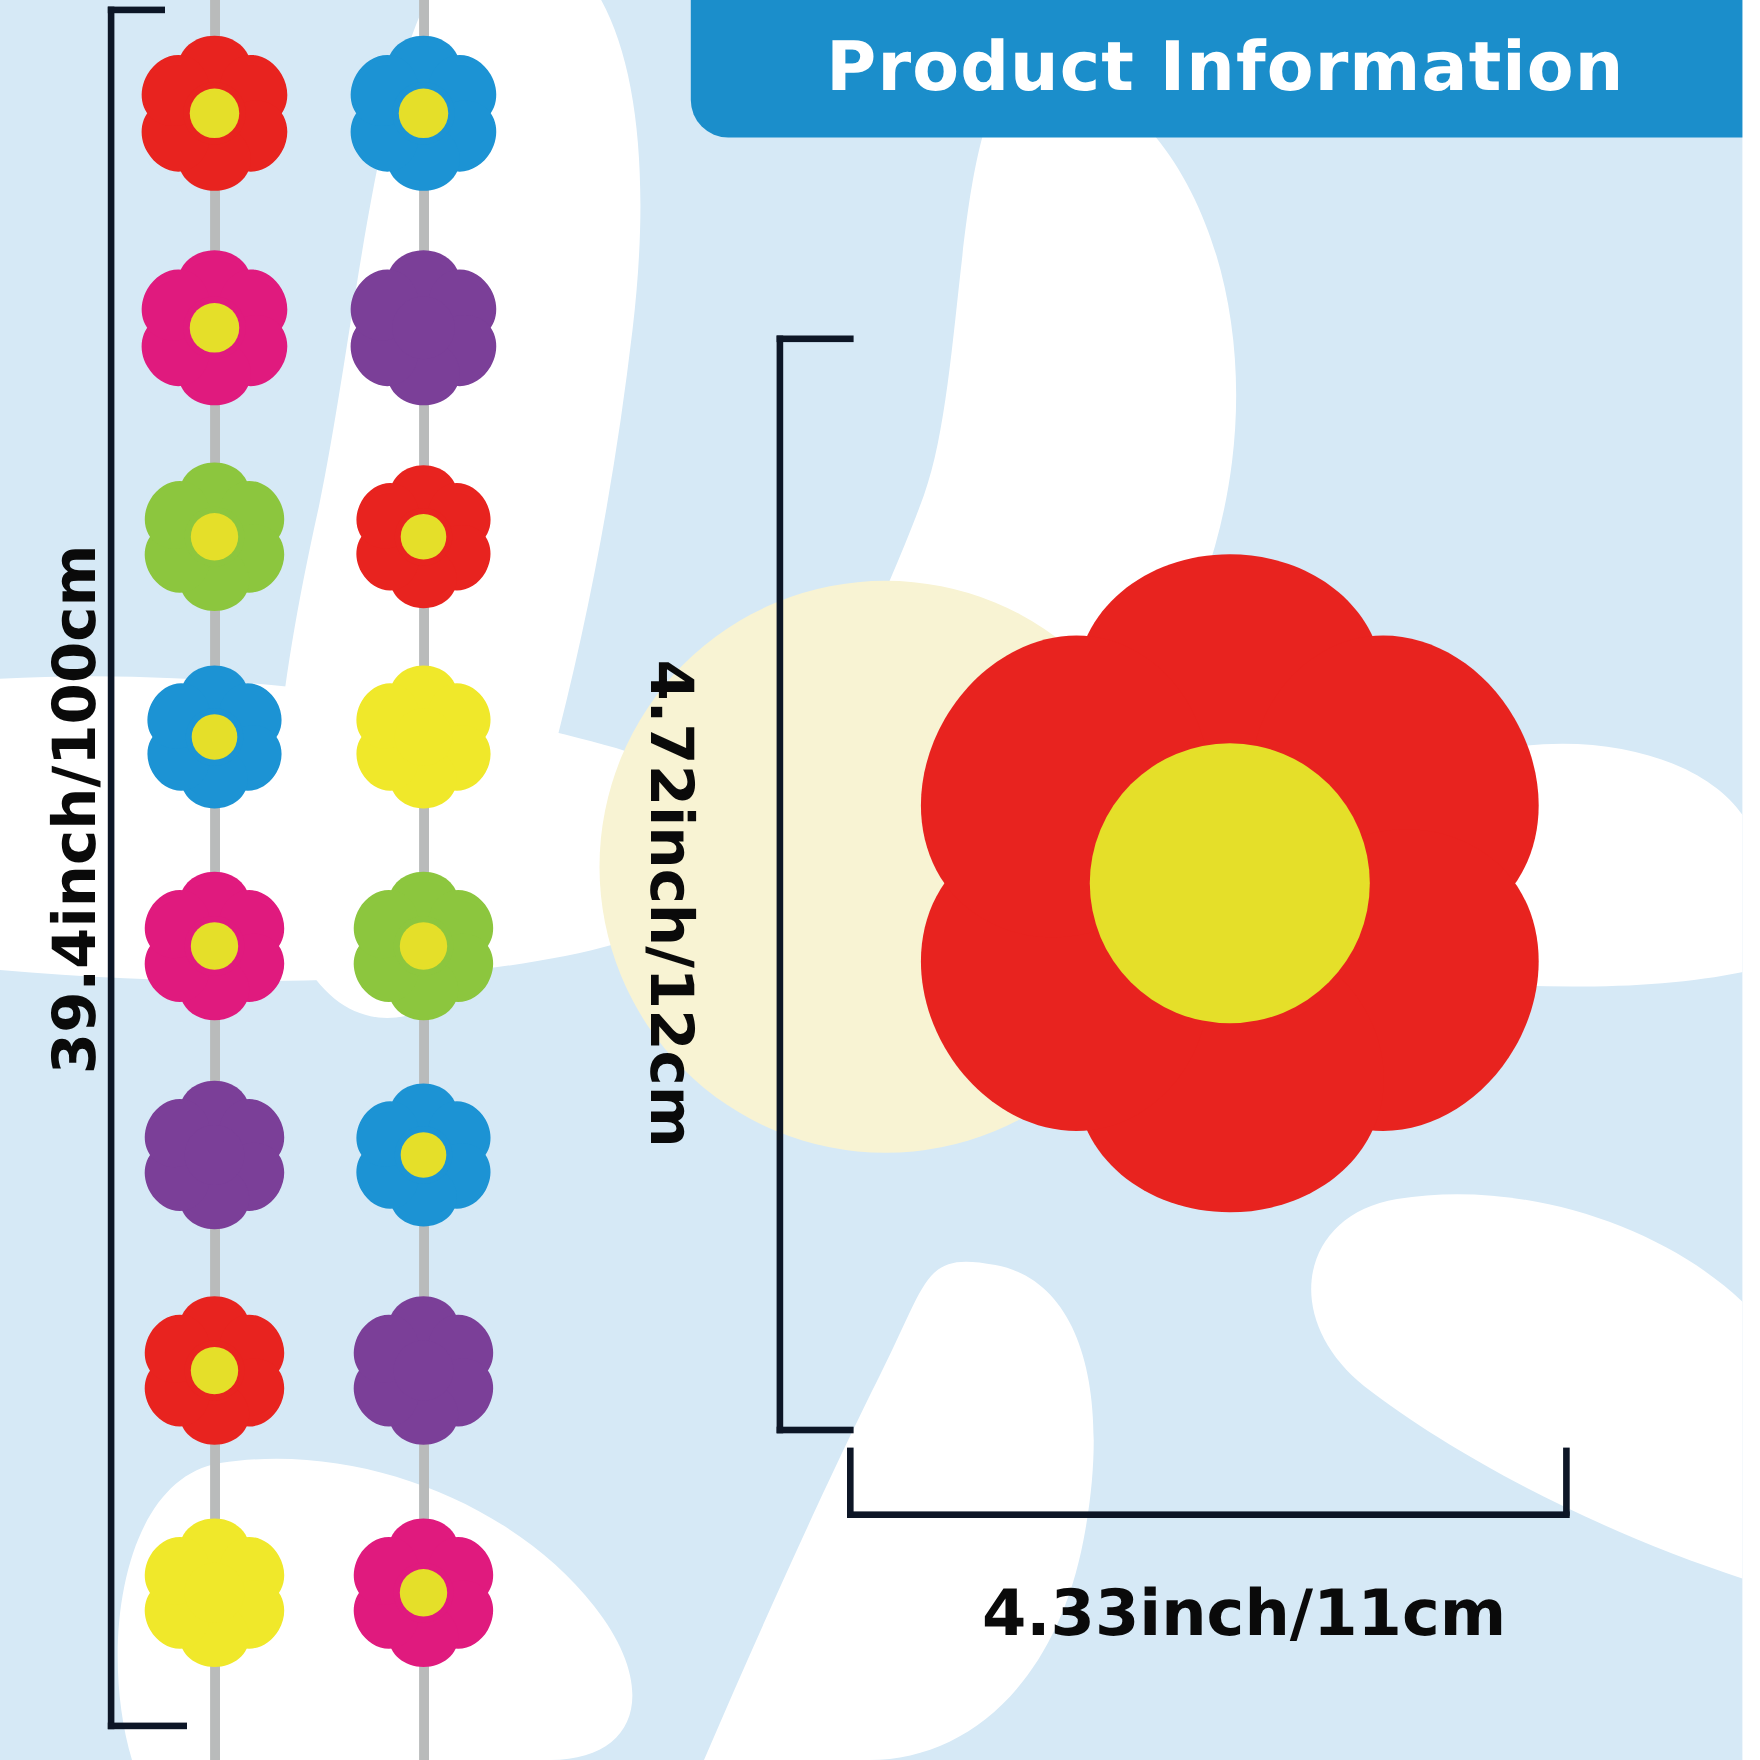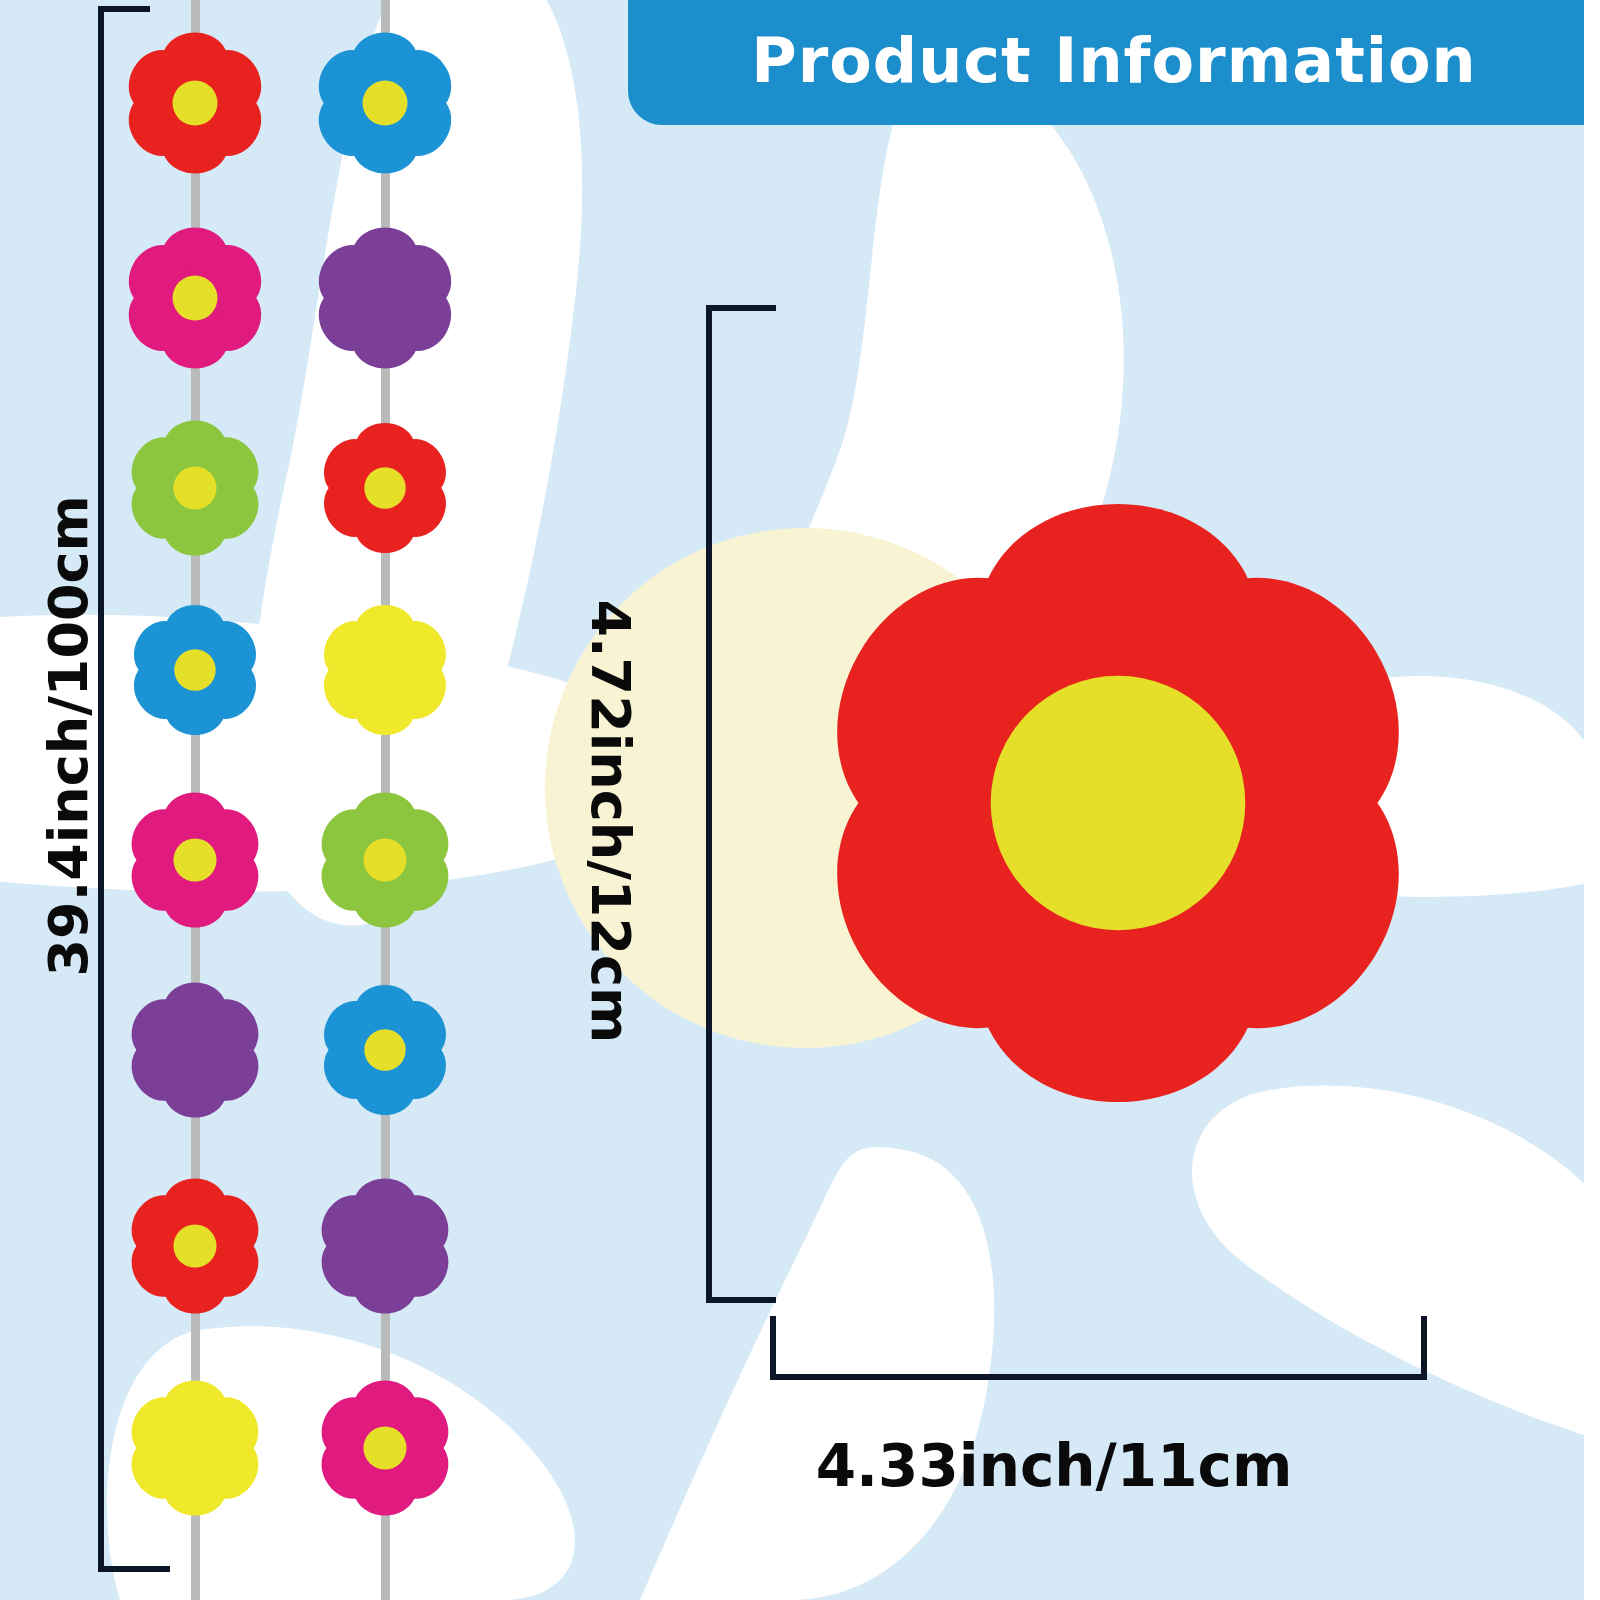--- a/index.html
+++ b/index.html
@@ -70,21 +70,21 @@
   }
   #label-depth {
     left: 400px;
     top: 778px;
     width: 420px;
     text-align: center;
     font-size: 54px;
     transform: rotate(90deg);
   }
   #label-width {
-    left: 724px;
+    left: 801px;
     top: 1432px;
     width: 660px;
     text-align: center;
     font-size: 58px;
   }
   
   .strand-string {
     position: absolute;
     top: 0;
     width: 9px;

